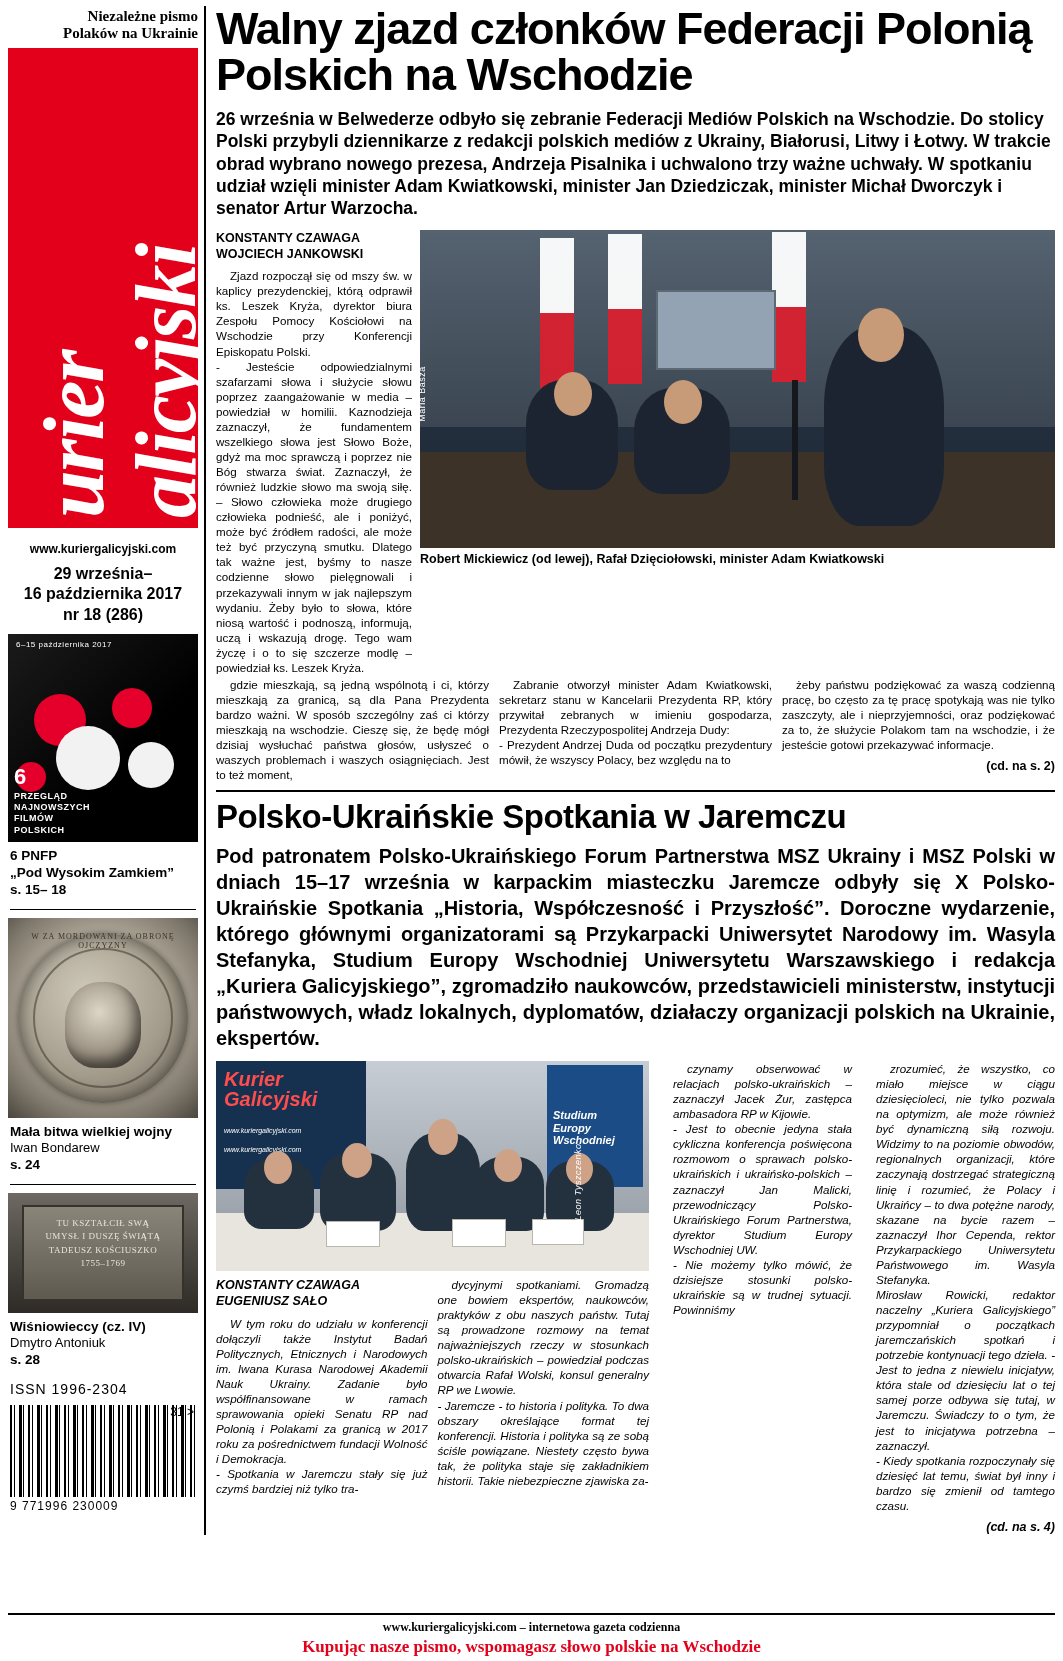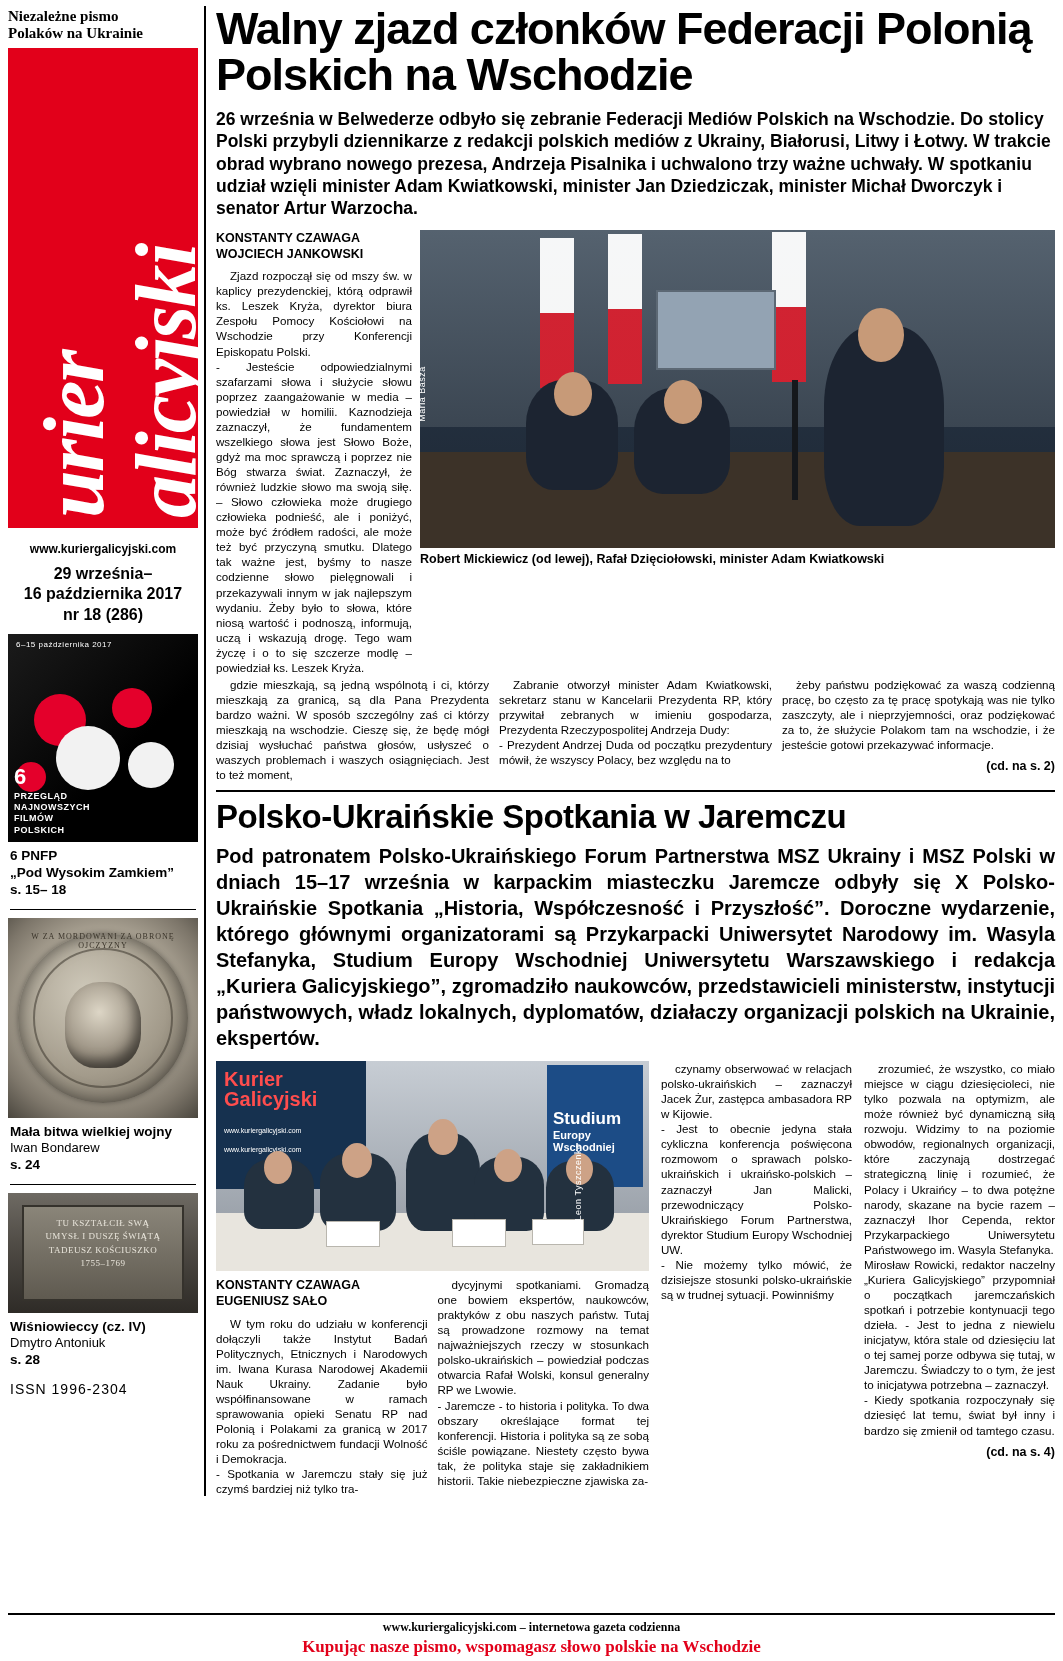--- a/index.html
+++ b/index.html
@@ -18,21 +18,21 @@
     padding:6px 8px 0 8px;
   }
 
   
   .top-row { display:flex; gap:0; }
   .left-col { width:190px; flex:0 0 190px; }
   .right-col { flex:1 1 auto; padding-left:10px; border-left:2px solid #000; margin-left:6px; }
 
   
   .masthead-tagline {
-    text-align:left;
+    text-align:right;
     font-family:"Liberation Serif", serif;
     font-weight:bold;
     font-size:15px;
     line-height:1.15;
     padding:2px 0 5px 0;
   }
   .logo-box {
     background:#e2001a;
     height:480px;
     position:relative;
@@ -219,21 +219,21 @@
   .cd { text-align:right; font-weight:bold; font-size:12.5px; padding-top:6px; }
 
   .rule { border-top:2px solid #000; margin:8px 0 8px 0; }
 
   h2.headline2 {
     font-size:33px; font-weight:bold; margin:0 0 8px 0;
     line-height:1.05; letter-spacing:-.5px;
   }
   .lede2 { font-size:20px; font-weight:bold; line-height:1.30; margin-bottom:10px; text-align:justify; }
 
-  .art2-body { display:flex; gap:12px; }
+  .art2-body { display:flex; gap:24px;font-style:italic; }
   .art2-left { width:433px; flex:0 0 433px; }
   .photo2 {
     width:100%; height:210px;
     position:relative; overflow:hidden;
     background:linear-gradient(180deg,#c7cdd4 0%,#8d949d 100%);
   }
   .art2-cols { display:flex; gap:10px; padding-top:6px; }
   .art2-cols > div { flex:1 1 0; }
 
   .footer {
@@ -347,20 +347,25 @@
 1755–1769</div>
       </div>
       <div class="promo-caption">
         <div>Wiśniowieccy (cz. IV)</div>
         <div class="promo-sub">Dmytro Antoniuk</div>
         <div class="page-no">s. 28</div>
       </div>
 
       <div class="issn">ISSN 1996-2304</div>
 
+      <div class="barcode-wrap">
+        <div class="barcode-side">31 &gt;</div>
+        <div class="barcode"></div>
+        <div class="barcode-num">9 771996 230009</div>
+      </div>
 
     </div>
 
     <div class="right-col">
 
       <h1 class="headline">Walny zjazd członków Federacji Polonią Polskich na Wschodzie</h1>
       <div class="lede">26 września w Belwederze odbyło się zebranie Federacji Mediów Polskich na Wschodzie. Do stolicy Polski przybyli dziennikarze z redakcji polskich mediów z Ukrainy, Białorusi, Litwy i Łotwy. W trakcie obrad wybrano nowego prezesa, Andrzeja Pisalnika i uchwalono trzy ważne uchwały. W spotkaniu udział wzięli minister Adam Kwiatkowski, minister Jan Dziedziczak, minister Michał Dworczyk i senator Artur Warzocha.</div>
 
       <div class="art1-top">
         <div class="art1-left">
@@ -417,21 +422,21 @@
       <div class="art2-body">
         <div class="art2-left">
           <div class="photo2">
             <div class="p2-banner" style="left:0; top:0; width:150px; height:128px; padding:8px;">
               <div class="p2-logo-red" style="font-size:20px;line-height:1;">Kurier</div>
               <div class="p2-logo-red" style="font-size:20px;line-height:1;">Galicyjski</div>
               <div style="font-size:7px;margin-top:18px;">www.kuriergalicyjski.com</div>
               <div style="font-size:7px;margin-top:12px;">www.kuriergalicyjski.com</div>
             </div>
             <div class="p2-banner" style="right:6px; top:4px; width:96px; height:122px; background:#1c4c86; padding:44px 6px 6px 6px;">
-              <div style="font-size:17px;font-weight:bold;line-height:1.15;">Studium</div>
+              <div style="font-size:11px;font-weight:bold;line-height:1.15;">Studium</div>
               <div style="font-size:11px;font-weight:bold;line-height:1.15;">Europy</div>
               <div style="font-size:11px;font-weight:bold;line-height:1.15;">Wschodniej</div>
             </div>
             <div class="p2-table"></div>
             <div class="p2-person" style="left:28px; top:98px; width:70px; height:70px;"></div>
             <div class="p2-face" style="left:48px; top:90px; width:28px; height:33px;"></div>
             <div class="p2-person" style="left:104px; top:92px; width:76px; height:78px;"></div>
             <div class="p2-face" style="left:126px; top:82px; width:30px; height:35px;"></div>
             <div class="p2-person" style="left:190px; top:72px; width:74px; height:98px;"></div>
             <div class="p2-face" style="left:212px; top:58px; width:30px; height:36px;"></div>

